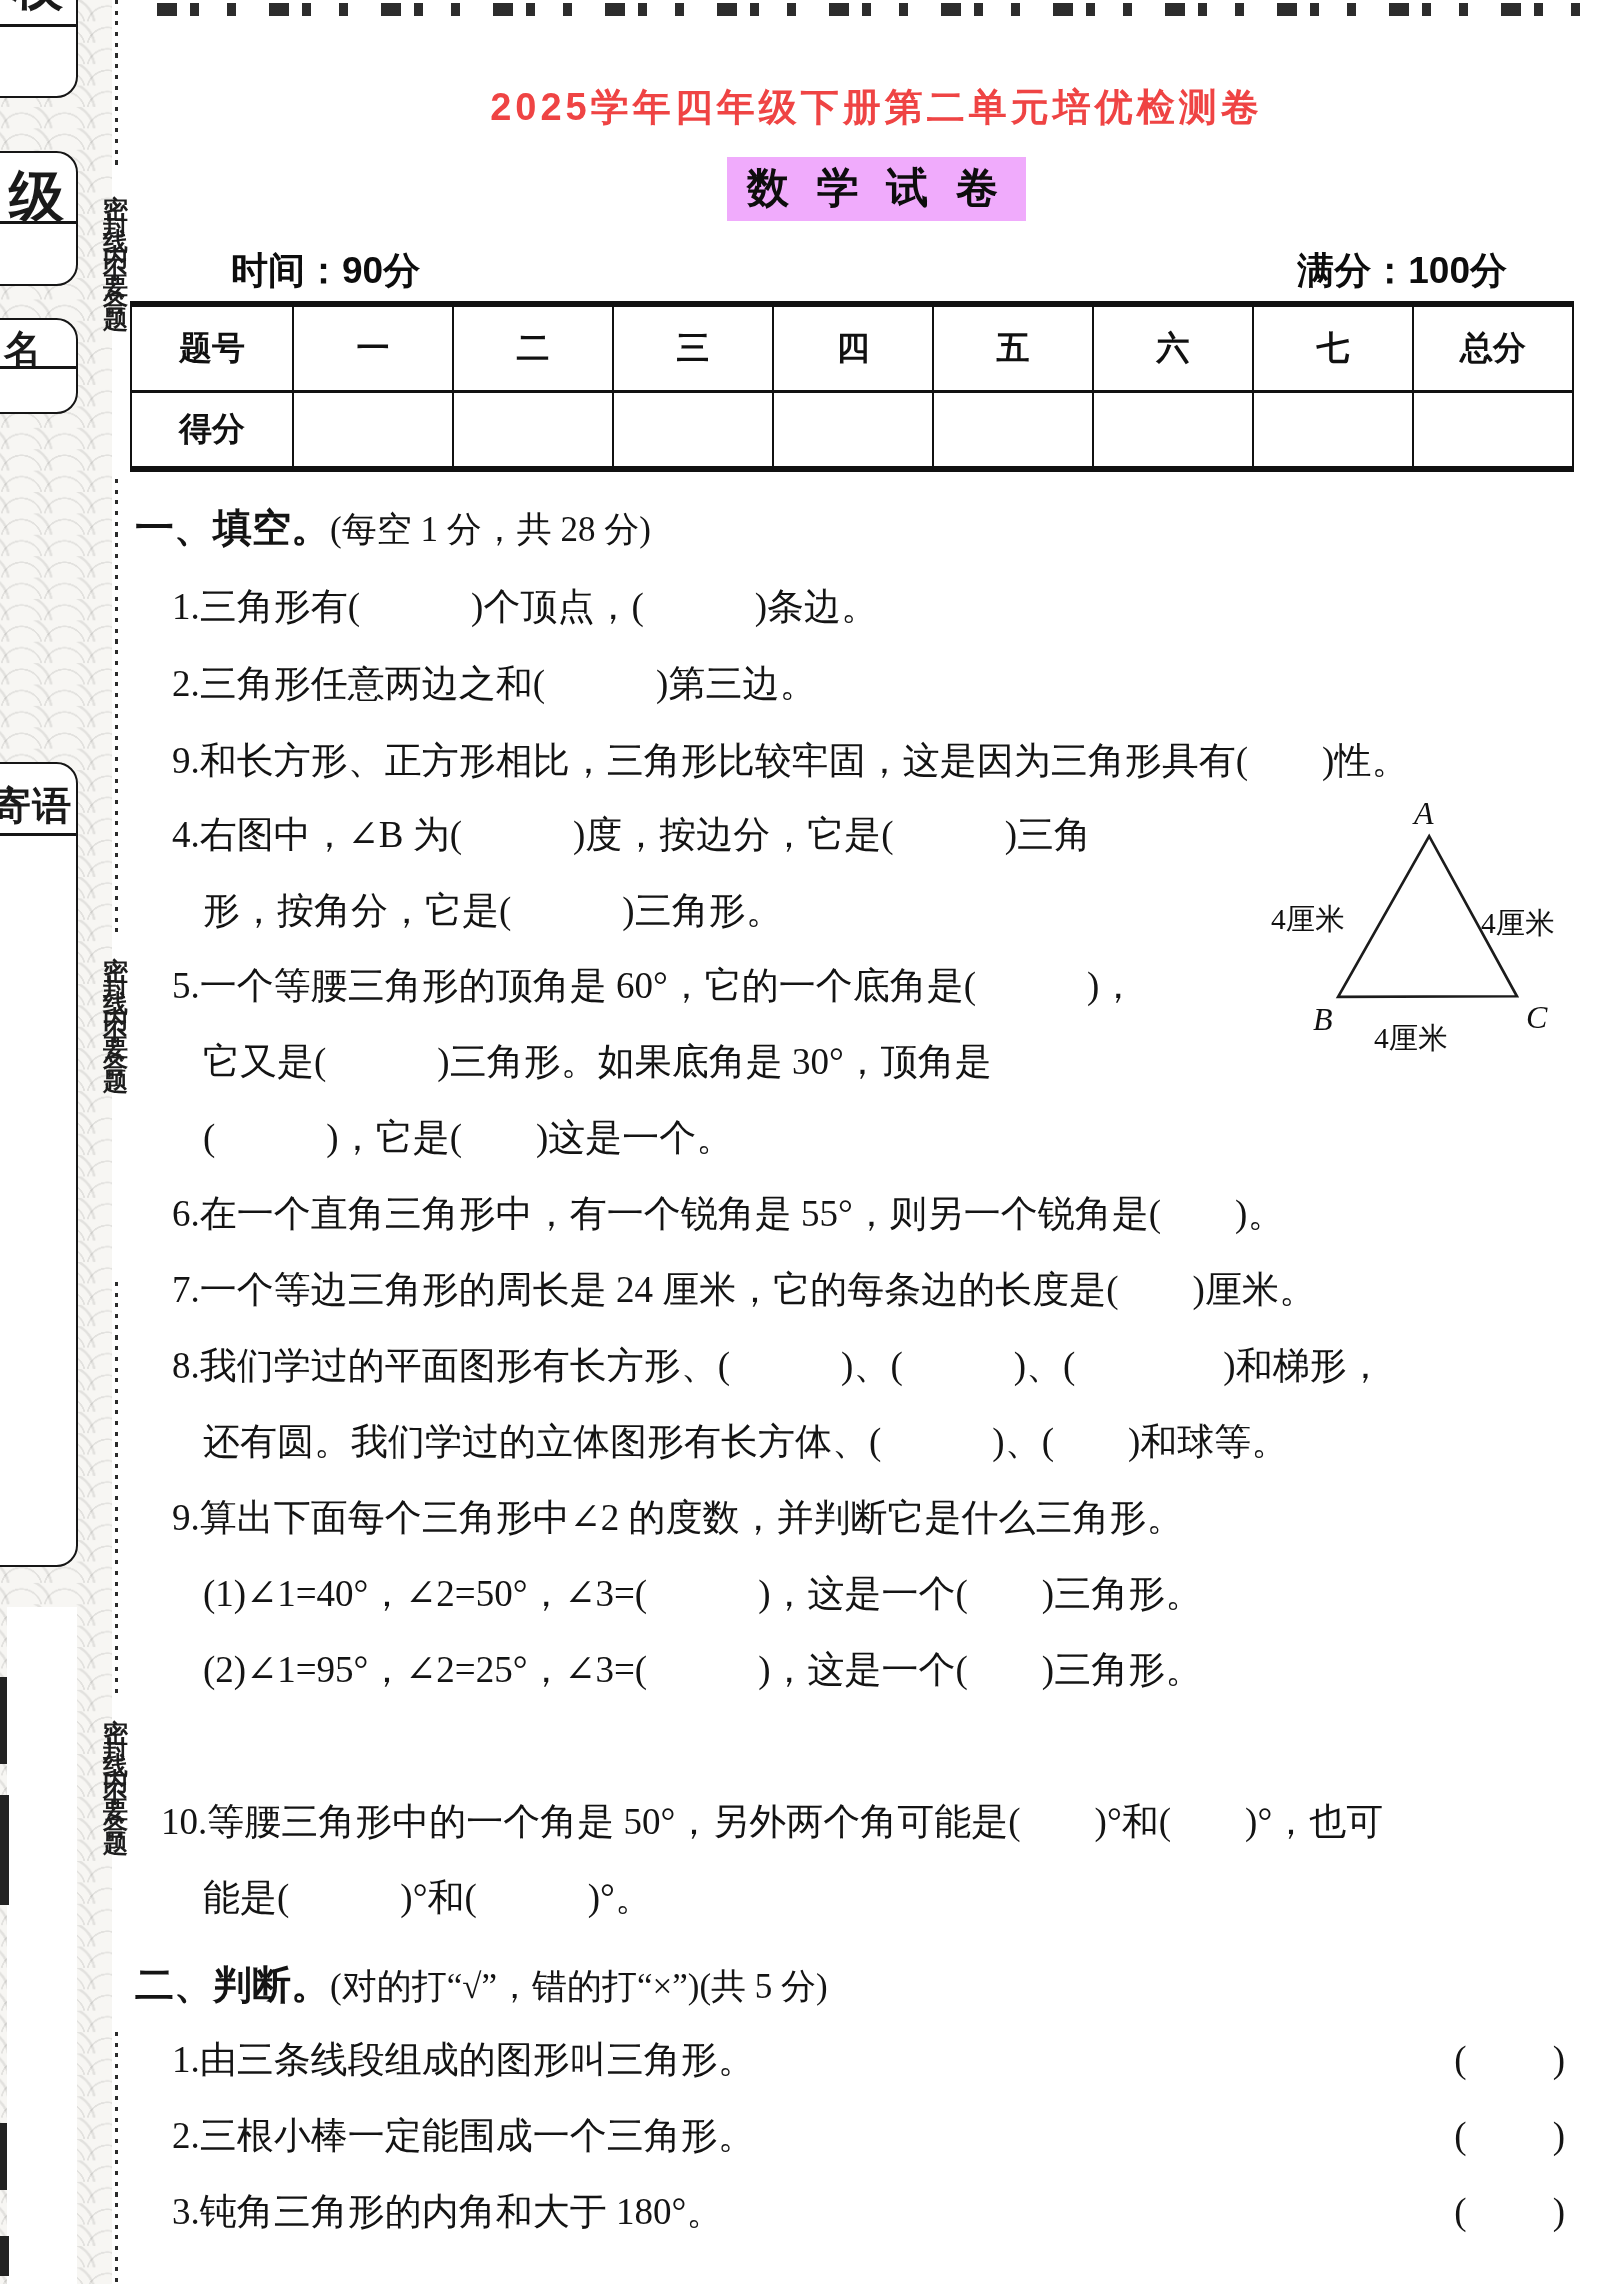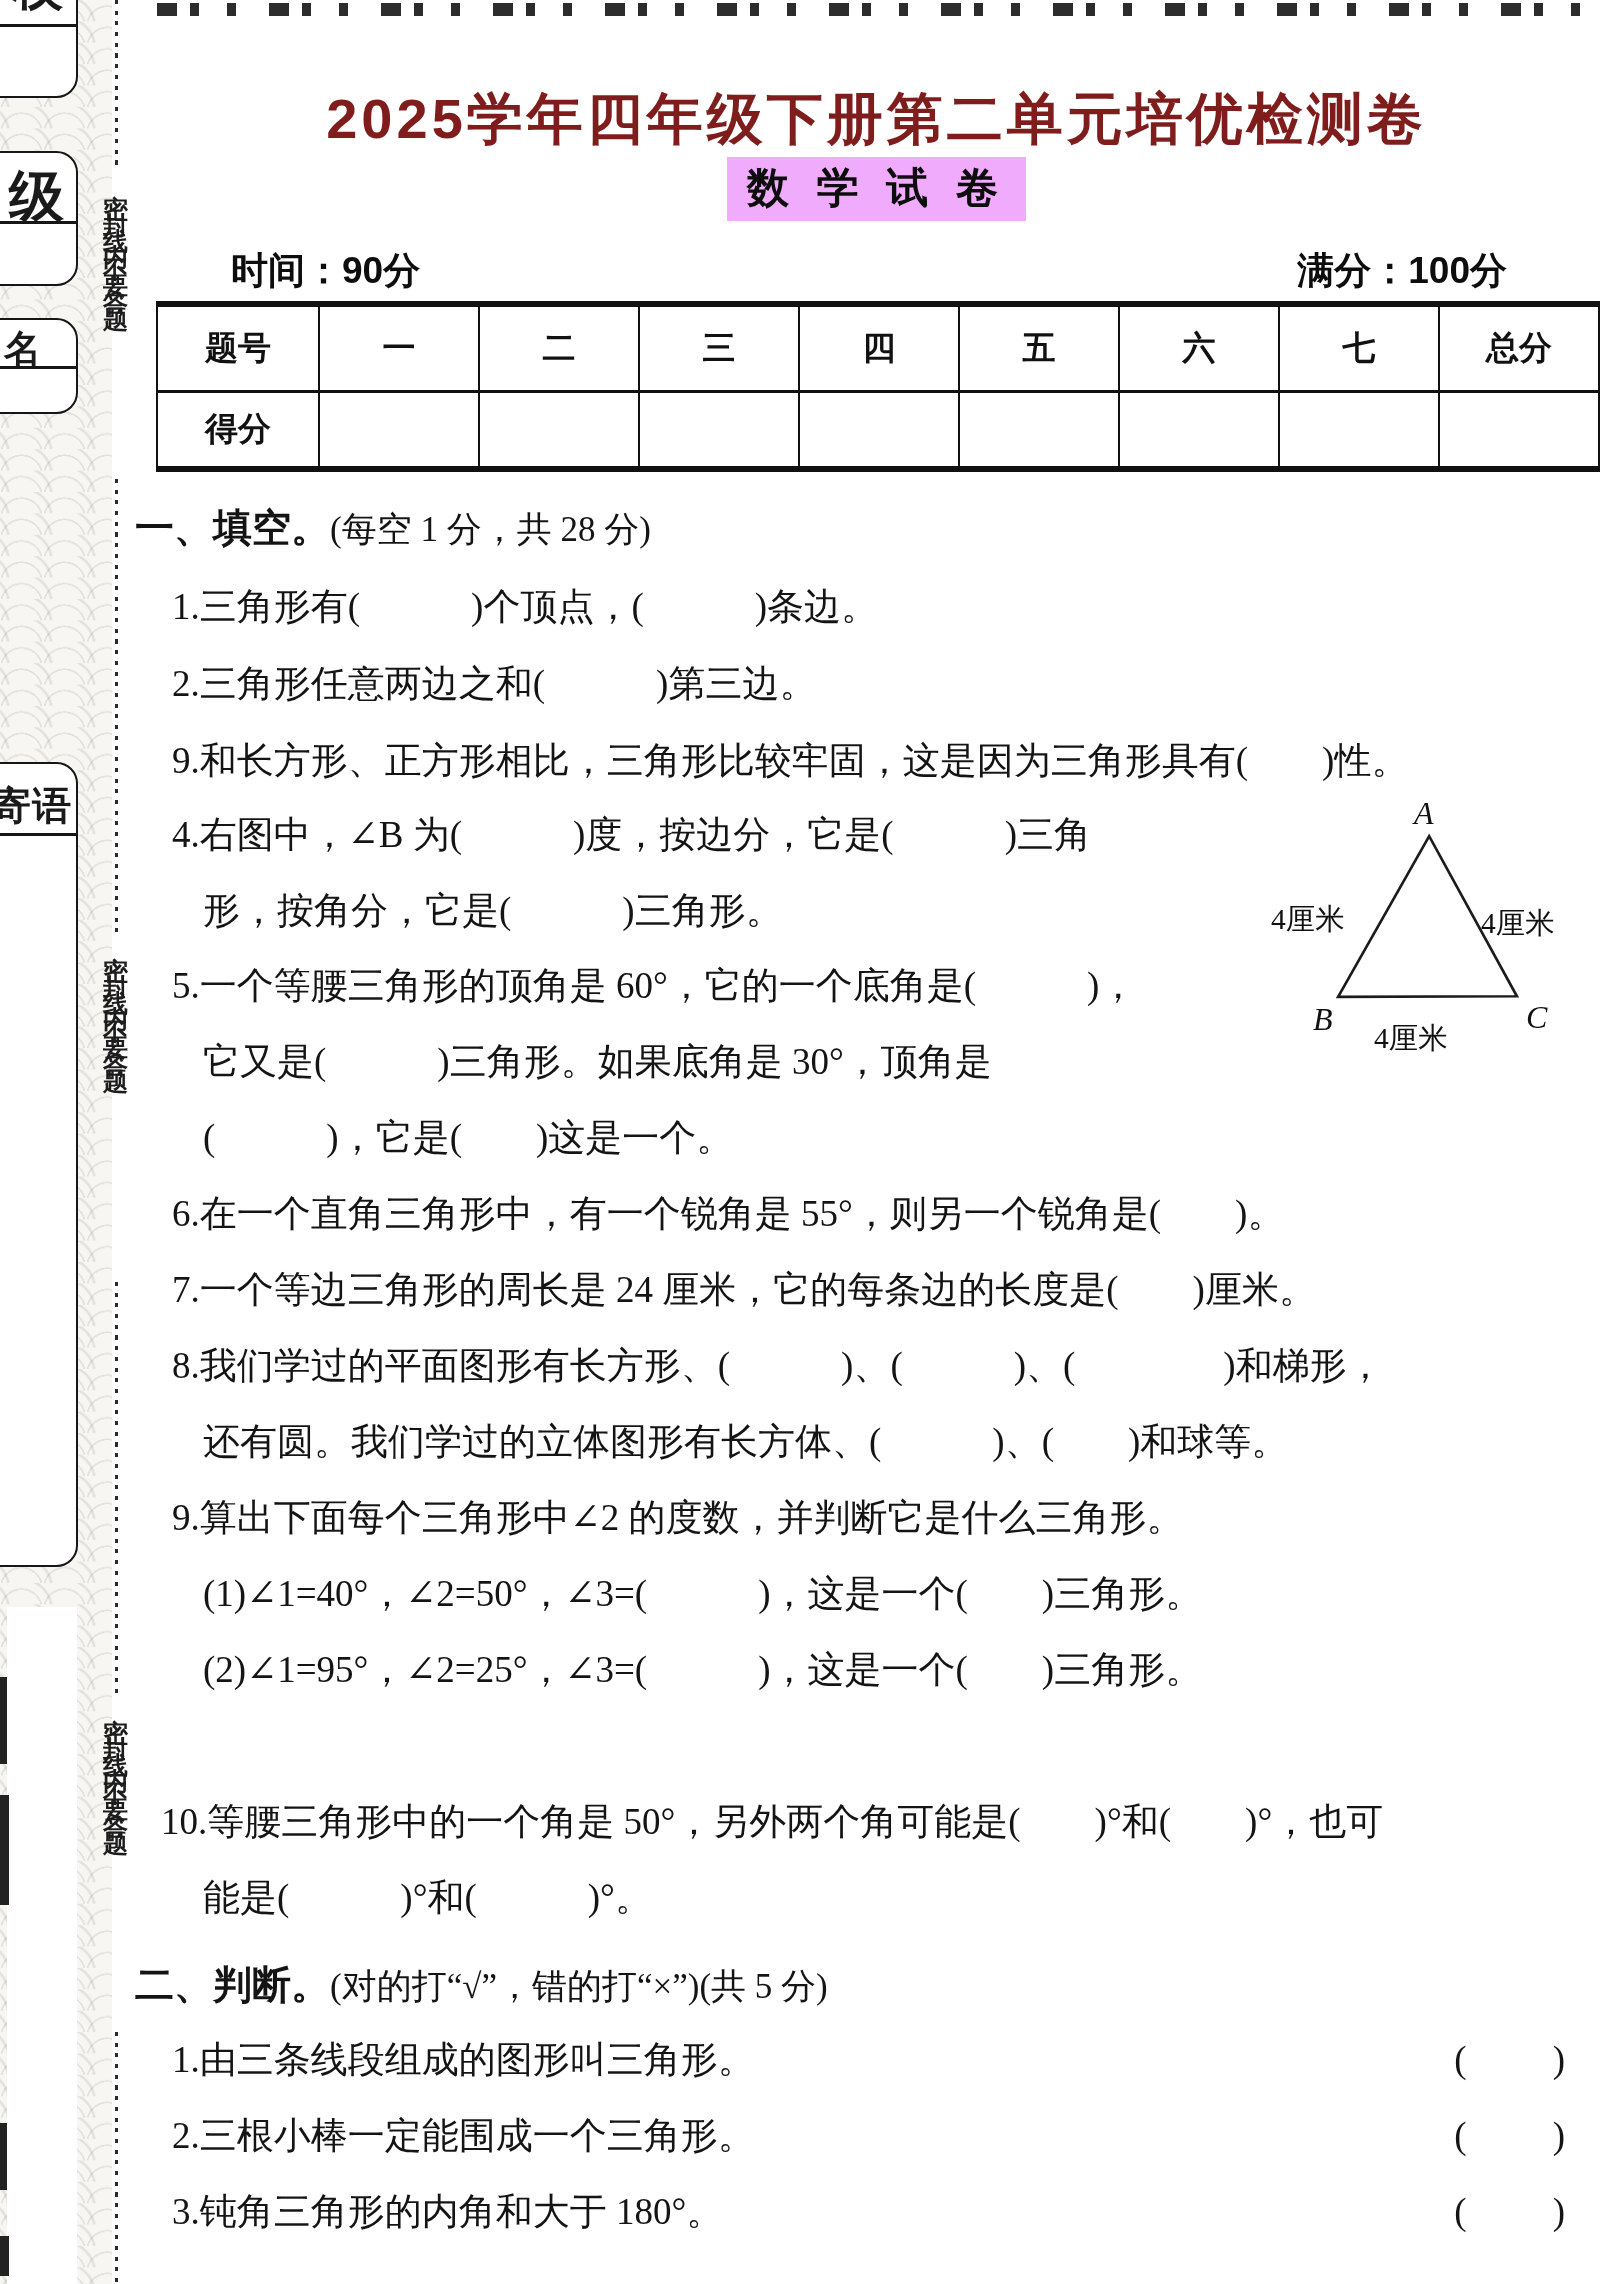--- a/index.html
+++ b/index.html
@@ -28,33 +28,33 @@
   .bottom-panel{position:absolute;left:6.7px;top:1607px;width:70px;height:677px;background:#fff;}
   .frag{position:absolute;background:#222;}
   
   .top-strip{
     position:absolute;left:157px;top:2.7px;width:1446px;height:13.4px;opacity:.92;
     background:repeating-linear-gradient(90deg,#1a1a1a 0 20px,transparent 20px 33px,#1a1a1a 33px 42px,transparent 42px 70px,#1a1a1a 70px 79px,transparent 79px 112px);
   }
   
   .title{
     position:absolute;left:134px;right:0;top:82px;text-align:center;
-    font-family:"Liberation Sans","DejaVu Sans",sans-serif;font-weight:700;font-size:56px;letter-spacing:4px;color:#7f1d1d;white-space:nowrap;
+    font-family:"Liberation Sans","DejaVu Sans",sans-serif;font-weight:700;font-size:38px;letter-spacing:4px;color:#ef4444;white-space:nowrap;
   }
   .subtitle-row{position:absolute;left:134px;right:0;top:157px;text-align:center;}
   .subtitle{
     display:inline-block;background:#f0abfc;color:#0d0d0d;padding:2.7px 20px 5.4px 20px;
     font-family:"Liberation Sans","DejaVu Sans",sans-serif;font-weight:700;font-size:42px;letter-spacing:8px;white-space:nowrap;
   }
   .info{position:absolute;top:246px;font-family:"Liberation Sans","DejaVu Sans",sans-serif;font-weight:700;font-size:37px;color:#0d0d0d;white-space:nowrap;}
   .info.time{left:231px;}
   .info.full{right:112px;}
   
   .stable{
-    position:absolute;left:156px;top:301px;width:1444px;height:171px;
+    position:absolute;left:130px;top:301px;width:1444px;height:171px;
     border:2px solid #111;border-top-width:6px;border-bottom-width:6px;box-sizing:border-box;
     display:grid;grid-template-columns:repeat(9,1fr);grid-template-rows:83px 1fr;
   }
   .stable .cell{
     border-left:2px solid #111;display:flex;align-items:center;justify-content:center;
     font-weight:700;font-size:33px;color:#111;box-sizing:border-box;
   }
   .stable .cell.first{border-left:none;}
   .stable .cell.r2{border-top:3.3px solid #111;}
   

